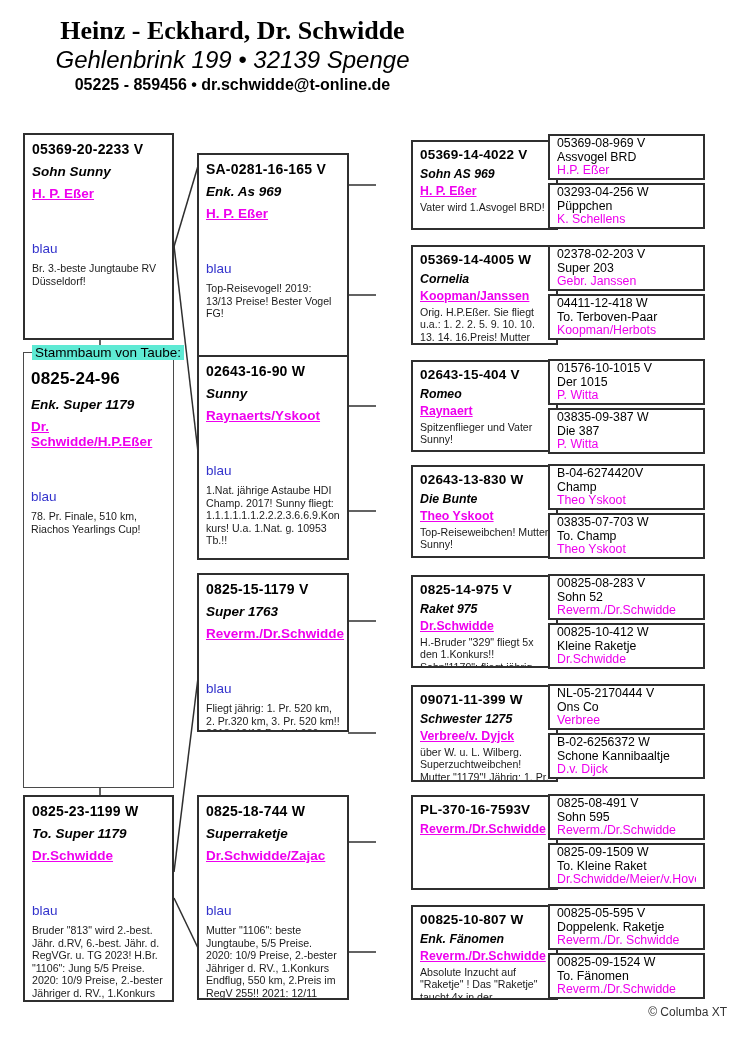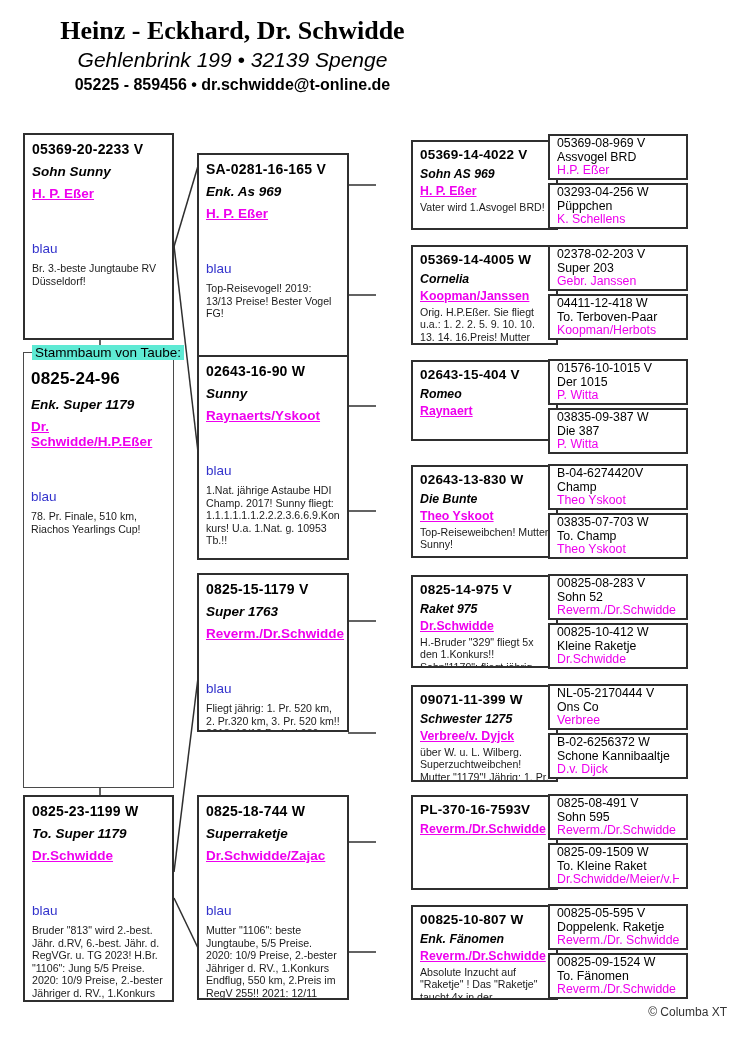--- a/index.html
+++ b/index.html
@@ -1,30 +1,30 @@
 <!DOCTYPE html>
 <html lang="de" style="--magenta: #EE00EE; --blue: #3333CC;"><head>
 <meta charset="utf-8">
 <title>Pedigree</title>
 <style>
   html,body{margin:0;padding:0;background:#fff;}
   .page{position:relative;width:750px;height:1060px;background:#fff;overflow:hidden;
         font-family:"Liberation Sans","DejaVu Sans",sans-serif;color:#111;padding-left:21px;}
   .hdr{position:absolute;left:35px;top:16px;width:395px;text-align:center;}
   .hdr-name{font-family:"Liberation Serif","DejaVu Serif",serif;font-weight:bold;font-size:26px;line-height:30px;color:#000;}
-  .hdr-addr{font-style:italic;font-size:21px;line-height:27px;color:#000;}
+  .hdr-addr{font-style:italic;font-size:24px;line-height:27px;color:#000;}
   .hdr-contact{font-weight:bold;font-size:16px;line-height:24px;color:#000;}
   svg.connect{position:absolute;left:0;top:0;pointer-events:none;}
   svg.connect line{stroke:#2f2f2f;stroke-width:1.5;}
   .box{position:absolute;background:#fff;border:2px solid #2f2f2f;box-sizing:border-box;
        padding:6px 7px;overflow:hidden;}
   .c1{left:23px;width:151px;}
   .c2{left:197px;width:152px;}
   .c3{left:375px;width:147px;padding:5px 7px;margin-left:36px;}
-  .c4{left:548px;width:140px;height:46px;padding:1px 7px;}
+  .c4{left:548px;width:157px;height:46px;padding:1px 7px;}
   .ring{font-size:14px;font-weight:bold;color:#000;margin-bottom:7px;letter-spacing:.2px;}
   .pname{font-size:13.5px;font-weight:bold;font-style:italic;color:#000;margin-bottom:7px;}
   .breeder{font-size:13.5px;font-weight:bold;color:var(--magenta,#EE00EE);margin-bottom:7px;text-decoration:underline;}
   .pcolor{font-size:13.5px;color:var(--blue,#3333CC);margin-bottom:6px;margin-top:40px;}
   .note{font-size:10.6px;line-height:12.6px;color:#1b1b1b;overflow-wrap:anywhere;}
   .subjectbox{border-width:1px;border-color:#4a4a4a;padding-top:16px;overflow:visible;}
   .legend{position:absolute;top:-8px;left:8px;background:#5eead4;padding:0 3px;
           font-size:13.5px;font-weight:normal;color:#000;white-space:nowrap;}
   .subjectbox .ring{font-size:17px;margin-bottom:8px;}
   .c3 .ring{font-size:13.5px;margin-bottom:5px;}
@@ -143,24 +143,25 @@
     <div class="note">Vater wird 1.Asvogel BRD!</div>
   </div>
 
   <div class="box c3" style="top:245px;height:100px">
     <div class="ring">05369-14-4005 W</div>
     <div class="pname">Cornelia</div>
     <div class="breeder">Koopman/Janssen</div>
     <div class="note">Orig. H.P.Eßer. Sie fliegt u.a.: 1. 2. 2. 5. 9. 10. 10. 13. 14. 16.Preis! Mutter von mehreren</div>
   </div>
 
-  <div class="box c3" style="top:360px;height:81px">
+  <div class="box c3" style="top:360px;height:92px">
     <div class="ring">02643-15-404 V</div>
     <div class="pname">Romeo</div>
     <div class="breeder">Raynaert</div>
+    <div class="note">Spitzenflieger und Vater Sunny!</div>
   </div>
 
   <div class="box c3" style="top:465px;height:93px">
     <div class="ring">02643-13-830 W</div>
     <div class="pname">Die Bunte</div>
     <div class="breeder">Theo Yskoot</div>
     <div class="note">Top-Reiseweibchen! Mutter Sunny!</div>
   </div>
 
   <div class="box c3" style="top:575px;height:93px">

